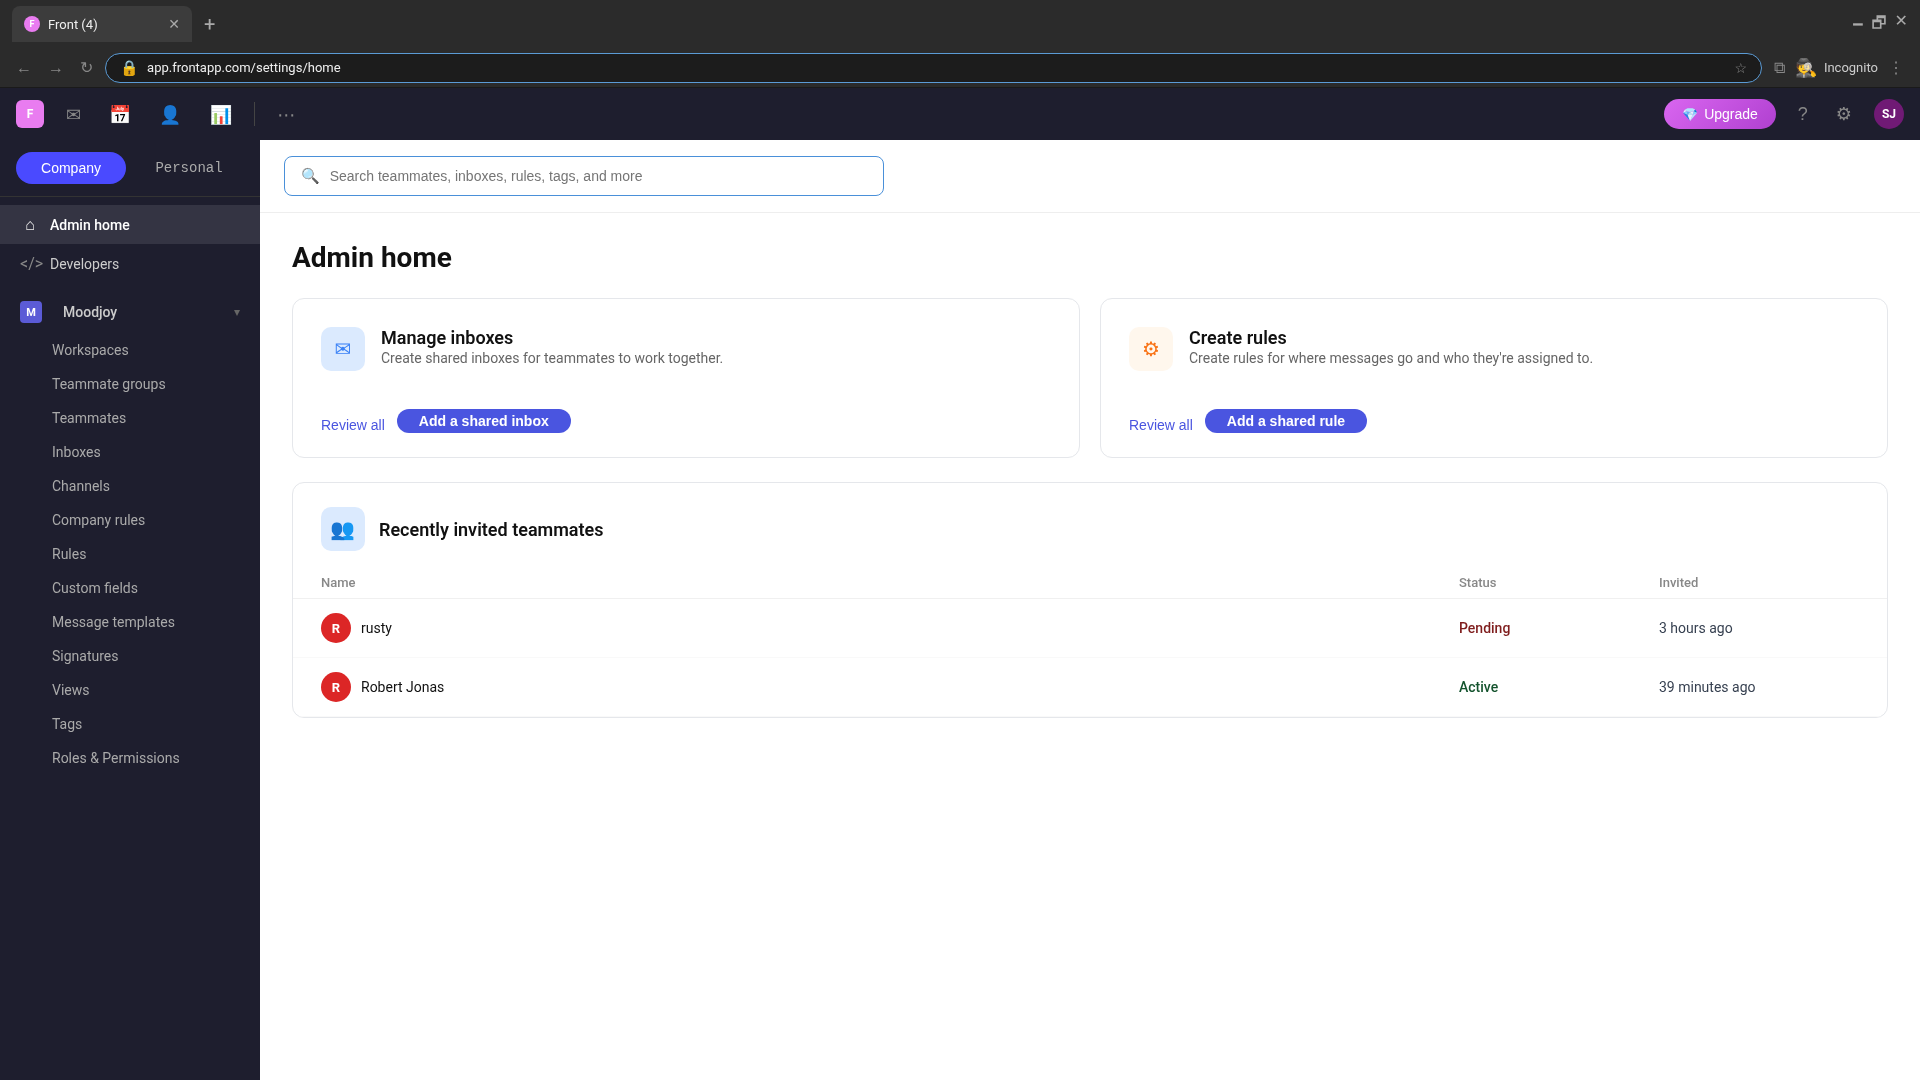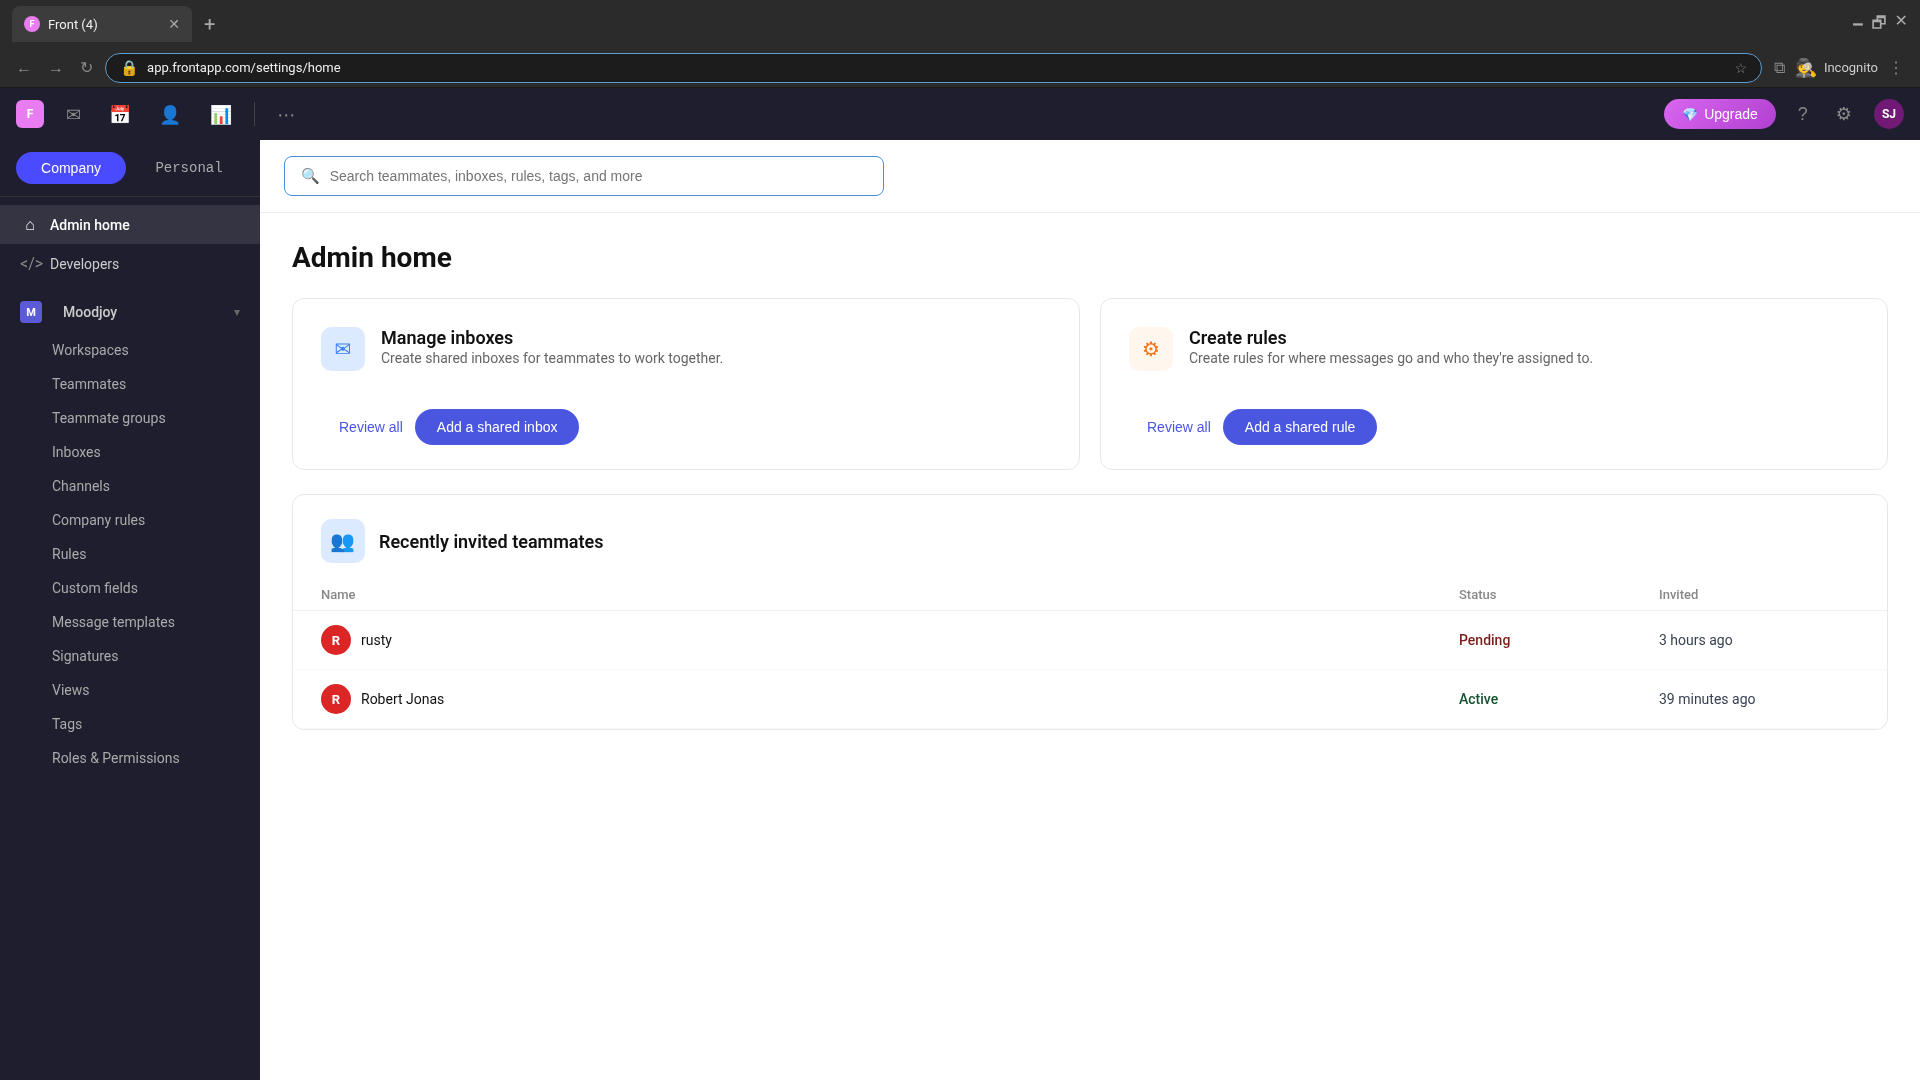--- a/index.html
+++ b/index.html
@@ -231,33 +231,32 @@
       display: flex; align-items: center; justify-content: center;
       font-size: 20px;
       flex-shrink: 0;
     }
     .card-icon-circle.blue { background: #dbeafe; color: #3b82f6; }
     .card-icon-circle.orange { background: #fff7ed; color: #f97316; }
     .card-title { font-size: 18px; font-weight: 600; color: #111; }
     .card-desc { font-size: 14px; color: #666; line-height: 1.5; }
     .card-actions {
       display: flex;
-      align-items: center;
+      align-items: flex-end;
       gap: 12px;
       margin-top: 28px;
-      margin-left: 18px;
     }
     .btn-primary {
       background: #4a55e0;
       color: white;
       border: none;
       border-radius: 20px;
-      padding: 10px 22px;
-      font-size: 14px;
-      font-weight: 400;
+      padding: 4px 22px;
+      font-size: 14px;
+      font-weight: 700;
       cursor: pointer;
     }
     .btn-link {
       color: #4a55e0;
       background: none;
       border: none;
       font-size: 14px;
       cursor: pointer;
       font-weight: 400;
     }
@@ -402,24 +401,24 @@
       <div class="group-initial">M</div>
       <span class="sidebar-group-label">Moodjoy</span>
       <span class="chevron">▾</span>
     </div>
 
     <div>
       <div class="sidebar-sub-item">
         <span>Workspaces</span>
       </div>
       <div class="sidebar-sub-item">
+        <span>Teammate groups</span>
+      </div>
+      <div class="sidebar-sub-item">
         <span>Teammates</span>
-      </div>
-      <div class="sidebar-sub-item">
-        <span>Teammate groups</span>
       </div>
       <div class="sidebar-sub-item">
         <span>Inboxes</span>
       </div>
       <div class="sidebar-sub-item">
         <span>Channels</span>
       </div>
       <div class="sidebar-sub-item">
         <span>Company rules</span>
       </div>

